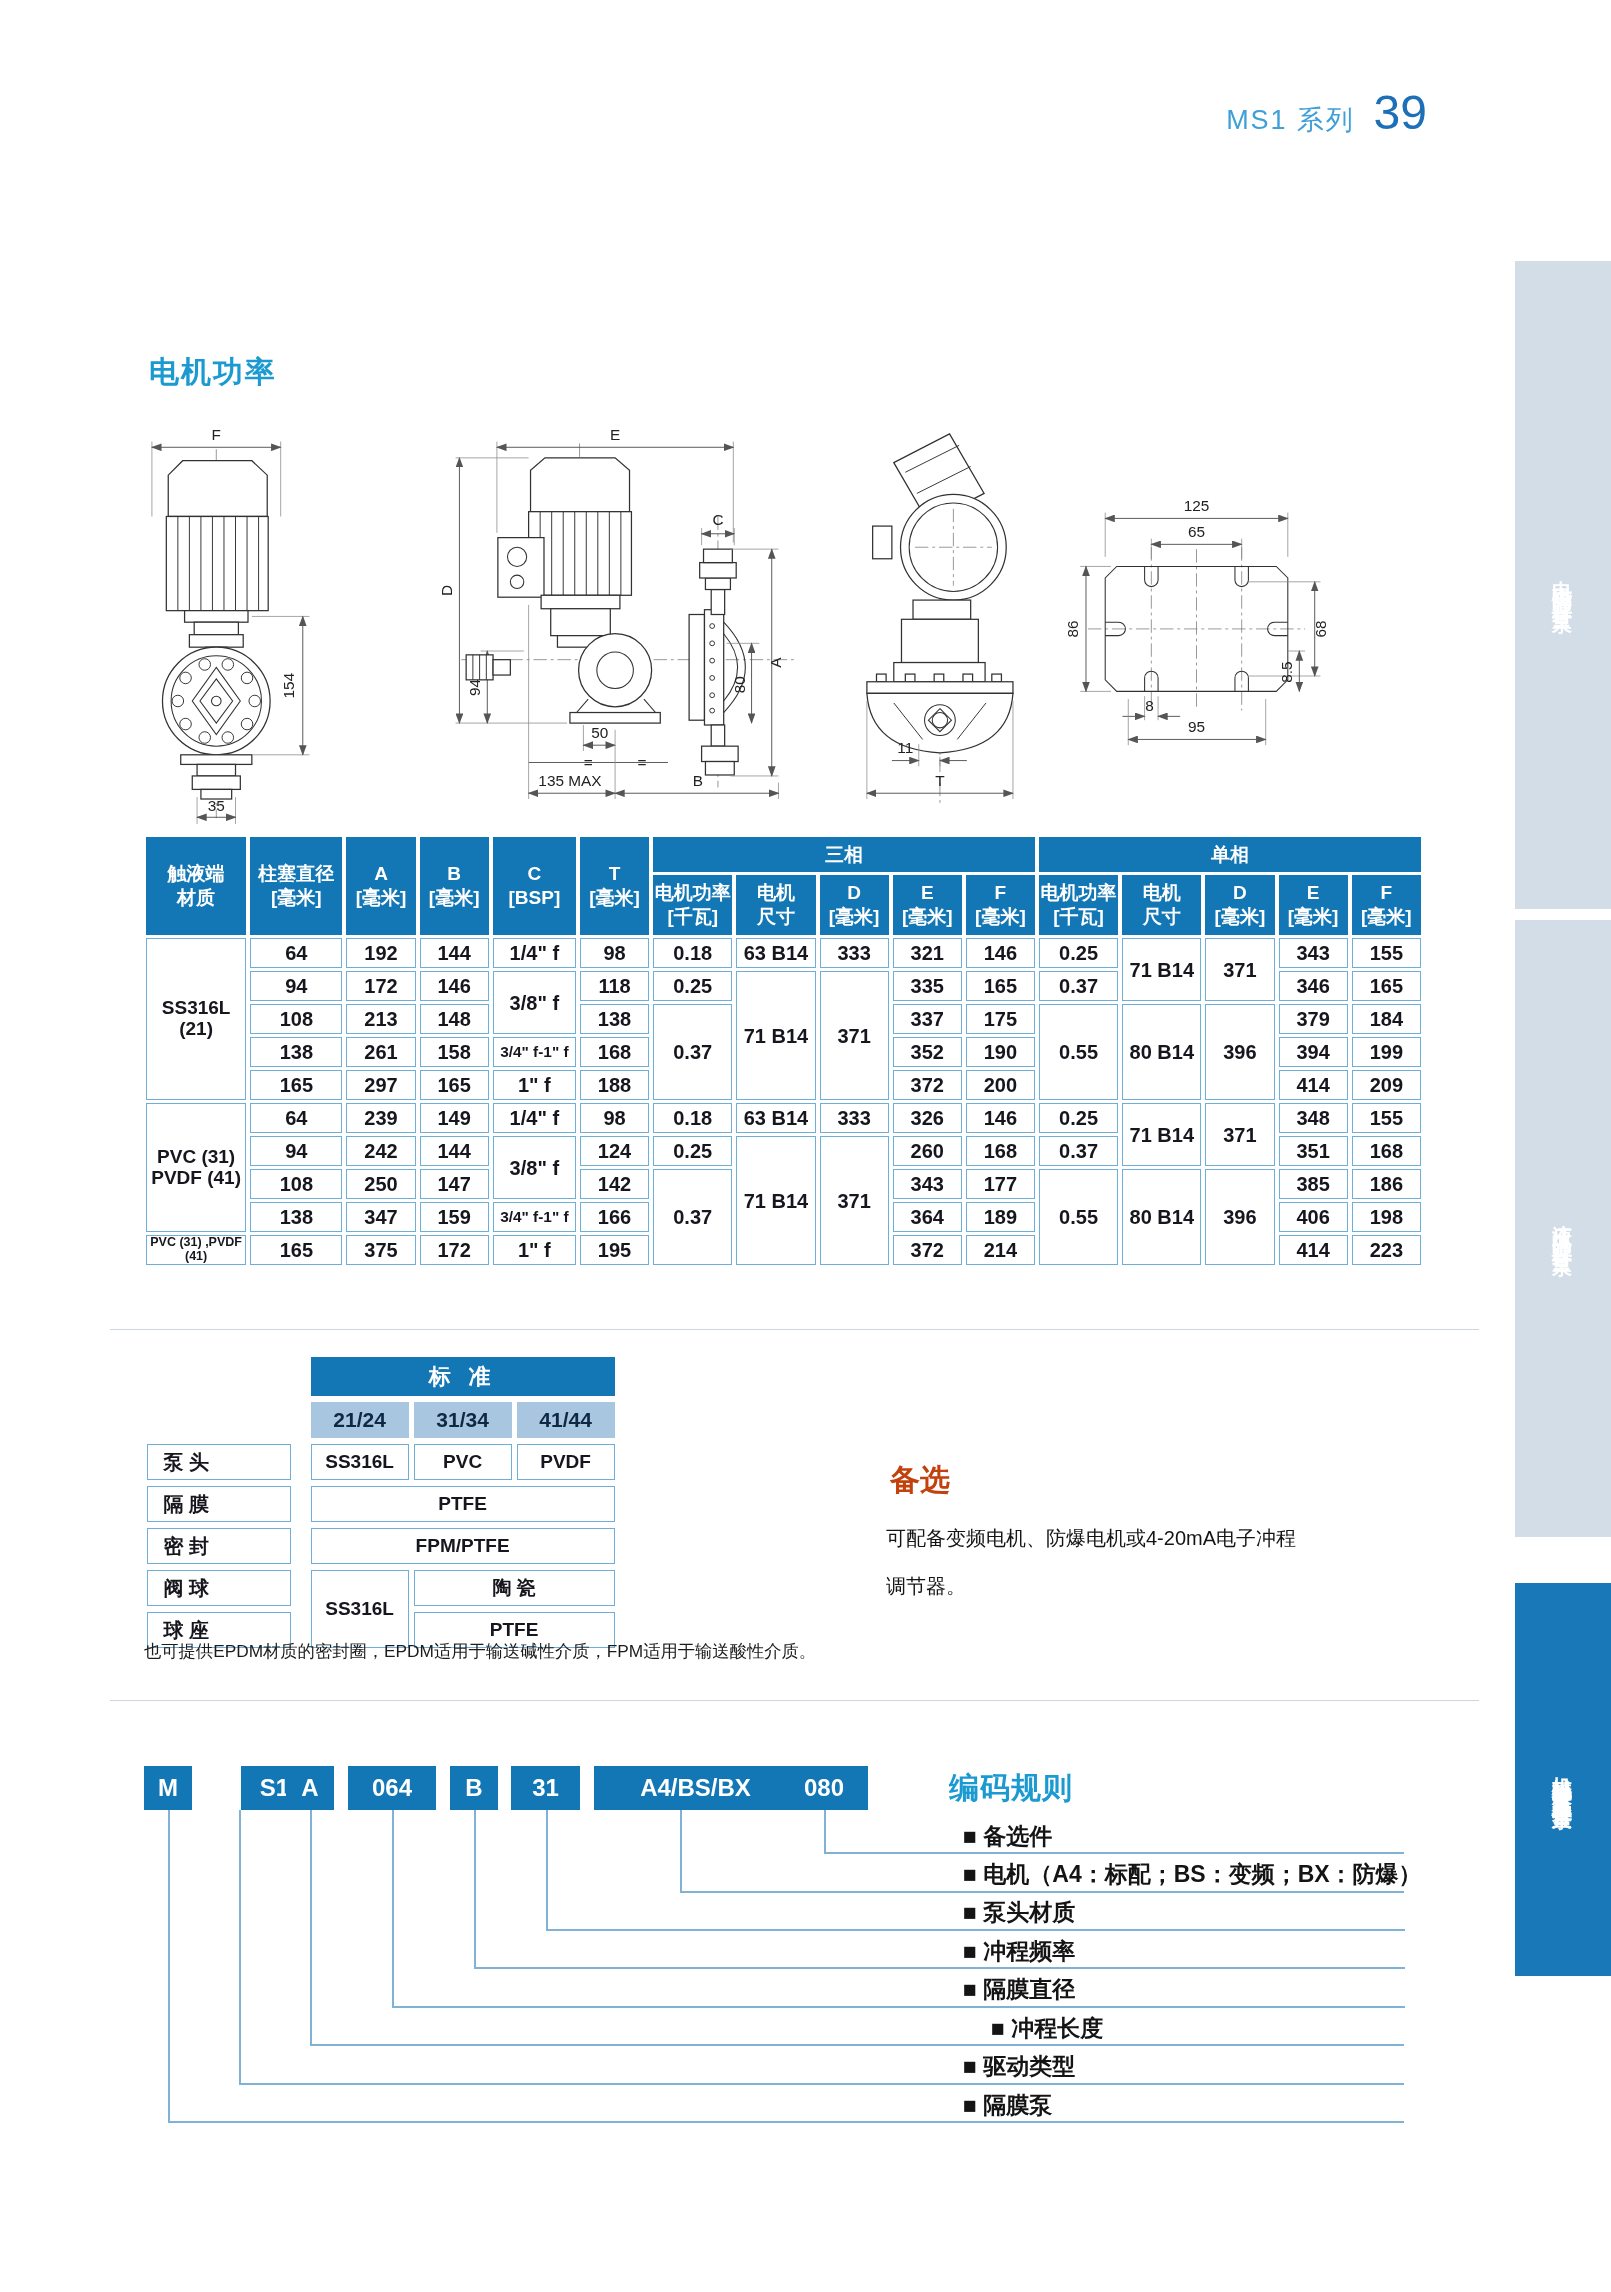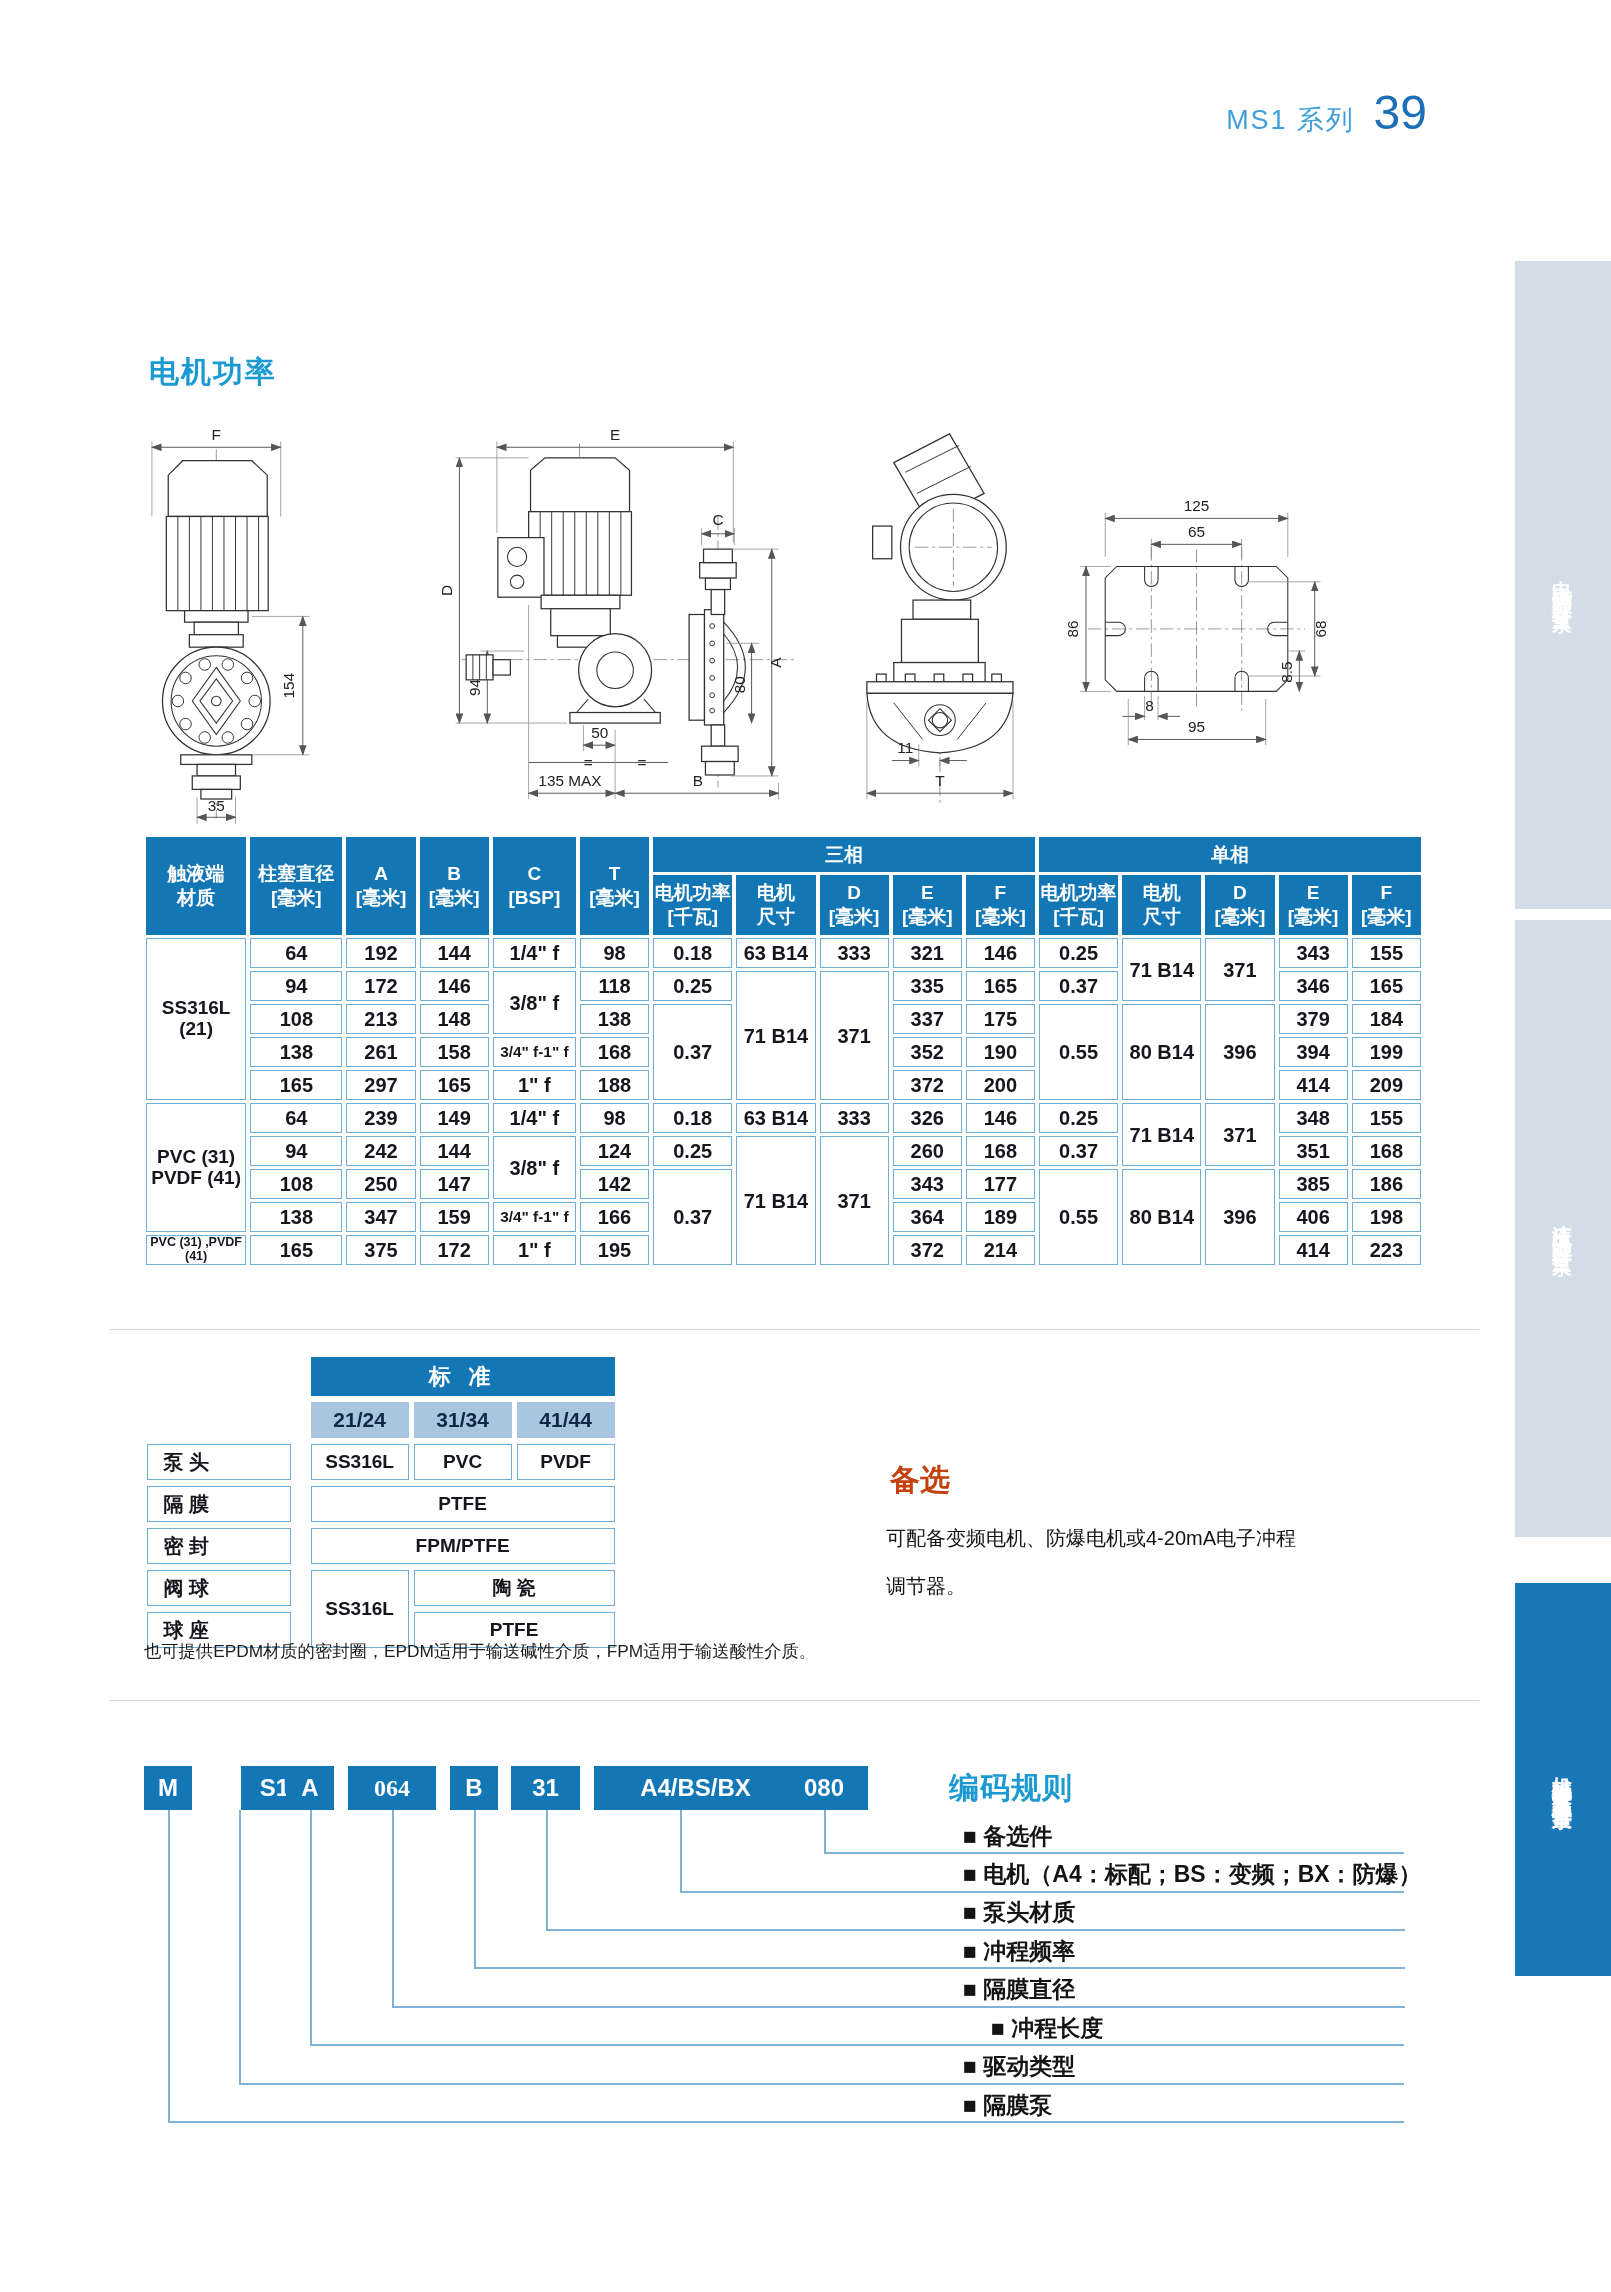--- a/index.html
+++ b/index.html
@@ -600,21 +600,21 @@
     <span>调节器。</span></p>
   </div>
 
   <div class="divider" style="top:1700px;"></div>
 
   <div id="code-title">编码规则</div>
   <div id="coding">
       <div class="code-box" style="left: 144px; width: 48px;">M</div>
       <div class="code-box" style="left: 206px; width: 67px; margin-left: 35px;">S1</div>
       <div class="code-box" style="left: 286px; width: 48px;">A</div>
-      <div class="code-box" style="left: 348px; width: 88px; font-family: Liberation Serif, serif;">064</div>
+      <div class="code-box" style="left: 348px; width: 88px;">064</div>
       <div class="code-box" style="left: 450px; width: 48px;">B</div>
       <div class="code-box" style="left: 511px; width: 69px;">31</div>
       <div class="code-box" style="left: 594px; width: 173px; padding-left: 15px;">A4/BS/BX</div>
       <div class="code-box" style="left: 780px; width: 88px;">080</div>
       <div class="cline" style="left: 824px; top: 1810px; width: 1.9px; height: 42px;"></div>
       <div class="cline" style="left: 824px; top: 1852px; width: 580px; height: 1.9px;"></div>
       <div class="legend-item" style="top: 1821px;">■ 备选件</div>
       <div class="cline" style="left: 680px; top: 1810px; width: 1.9px; height: 81px;"></div>
       <div class="cline" style="left: 680px; top: 1891px; width: 724px; height: 1.9px;"></div>
       <div class="legend-item" style="top: 1859px;">■ 电机（A4：标配；BS：变频；BX：防爆）</div>

